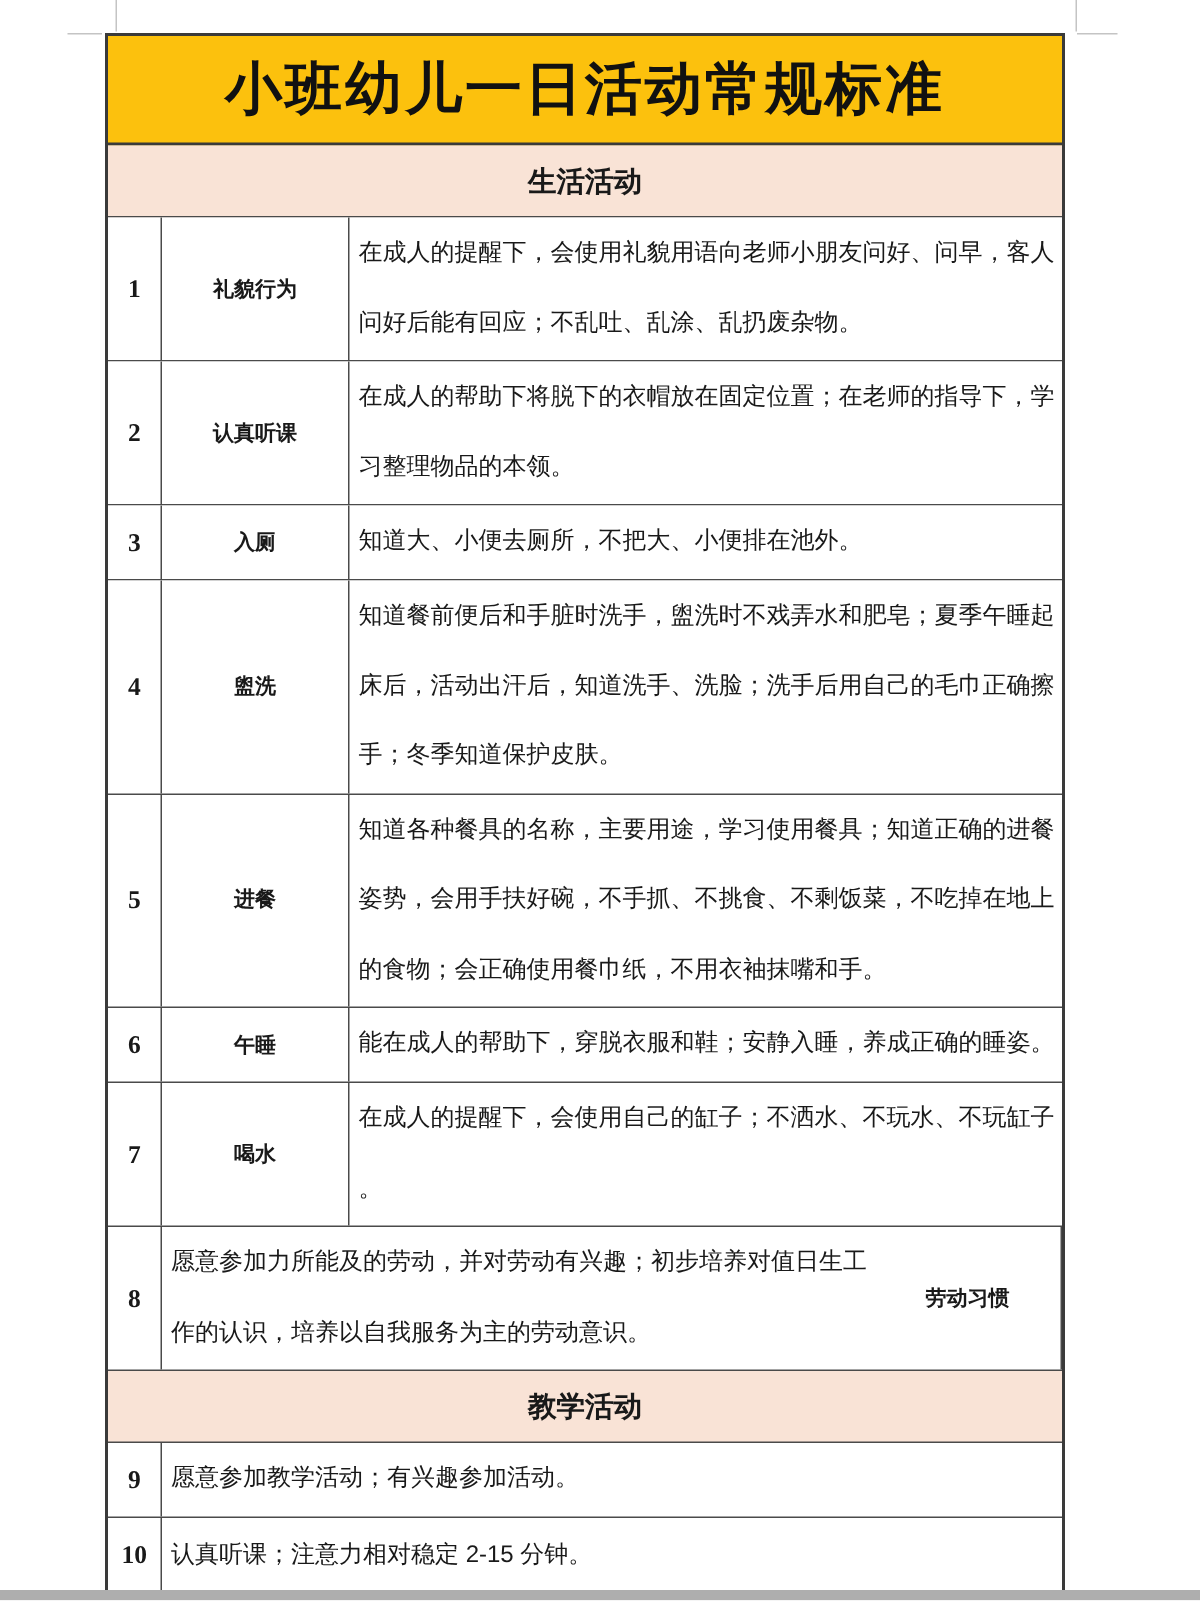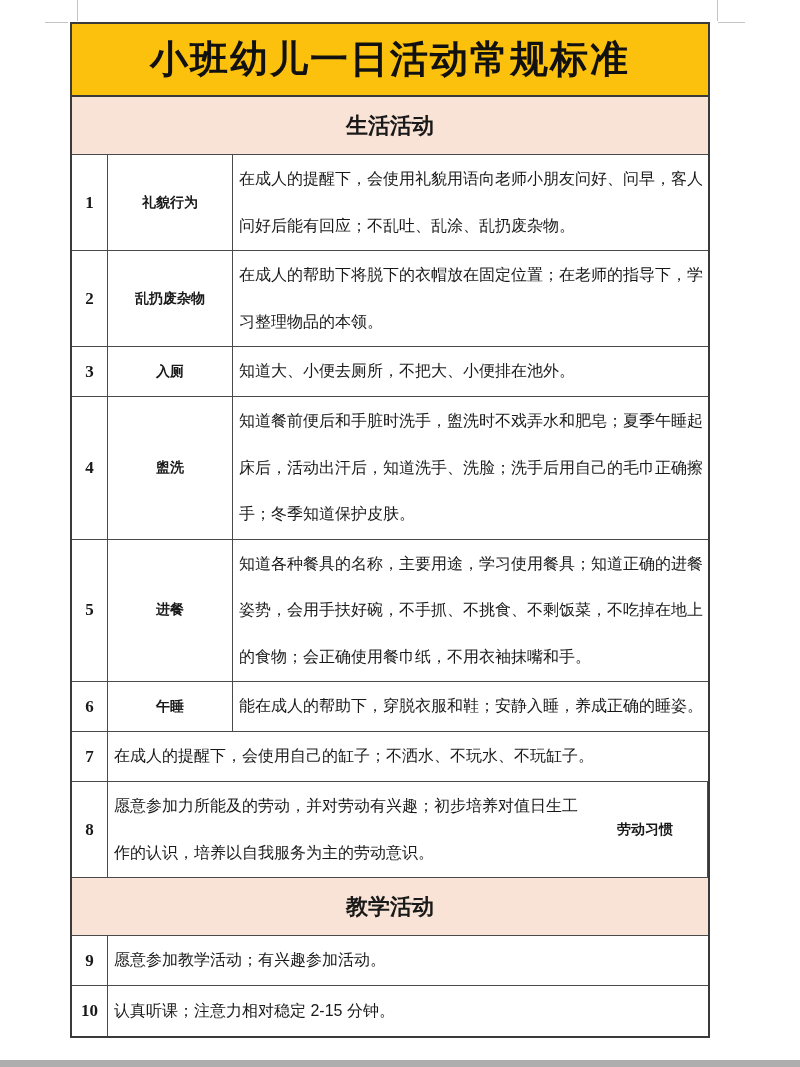--- a/index.html
+++ b/index.html
@@ -43,27 +43,27 @@
     border-bottom: 2px solid var(--border);
     display: flex;
     align-items: center;
     justify-content: center;
     font-size: 38px;
     font-weight: bold;
     letter-spacing: 2px;
     color: #111111;
   }
   .section-header {
-    height: 58px;
+    height: 48px;
     background: var(--section-bg);
     border-bottom: 1.5px solid var(--line);
     display: flex;
     align-items: center;
     justify-content: center;
-    font-size: 22px;
+    font-size: 19px;
     font-weight: bold;
   }
   .row {
     display: flex;
     align-items: stretch;
     min-height: 50px;
     border-bottom: 1.5px solid var(--line);
     background: #ffffff;
   }
   .row:last-child { border-bottom: none; }
@@ -121,21 +121,21 @@
         <div class="section-header">生活活动</div>
         <div class="row">
           <div class="cell cell-num">1</div>
           <div class="cell cell-name">礼貌行为</div>
           <div class="cell cell-desc">
             <span class="desc-text">在成人的提醒下，会使用礼貌用语向老师小朋友问好、问早，客人问好后能有回应；不乱吐、乱涂、乱扔废杂物。</span>
           </div>
         </div>
         <div class="row">
           <div class="cell cell-num">2</div>
-          <div class="cell cell-name">乱扔废杂物</div>
+          <div class="cell cell-name">认真听课</div>
           <div class="cell cell-desc">
             <span class="desc-text">在成人的帮助下将脱下的衣帽放在固定位置；在老师的指导下，学习整理物品的本领。</span>
           </div>
         </div>
         <div class="row">
           <div class="cell cell-num">3</div>
           <div class="cell cell-name">入厕</div>
           <div class="cell cell-desc">
             <span class="desc-text">知道大、小便去厕所，不把大、小便排在池外。</span>
           </div>
@@ -156,20 +156,21 @@
         </div>
         <div class="row">
           <div class="cell cell-num">6</div>
           <div class="cell cell-name">午睡</div>
           <div class="cell cell-desc">
             <span class="desc-text">能在成人的帮助下，穿脱衣服和鞋；安静入睡，养成正确的睡姿。</span>
           </div>
         </div>
         <div class="row">
           <div class="cell cell-num">7</div>
+          <div class="cell cell-name">喝水</div>
           <div class="cell cell-desc">
             <span class="desc-text">在成人的提醒下，会使用自己的缸子；不洒水、不玩水、不玩缸子。</span>
           </div>
         </div>
         <div class="row">
           <div class="cell cell-num">8</div>
           <div class="cell cell-desc">
             <span class="desc-text">愿意参加力所能及的劳动，并对劳动有兴趣；初步培养对值日生工作的认识，培养以自我服务为主的劳动意识。</span>
           </div>
           <div class="cell cell-name">劳动习惯</div>

